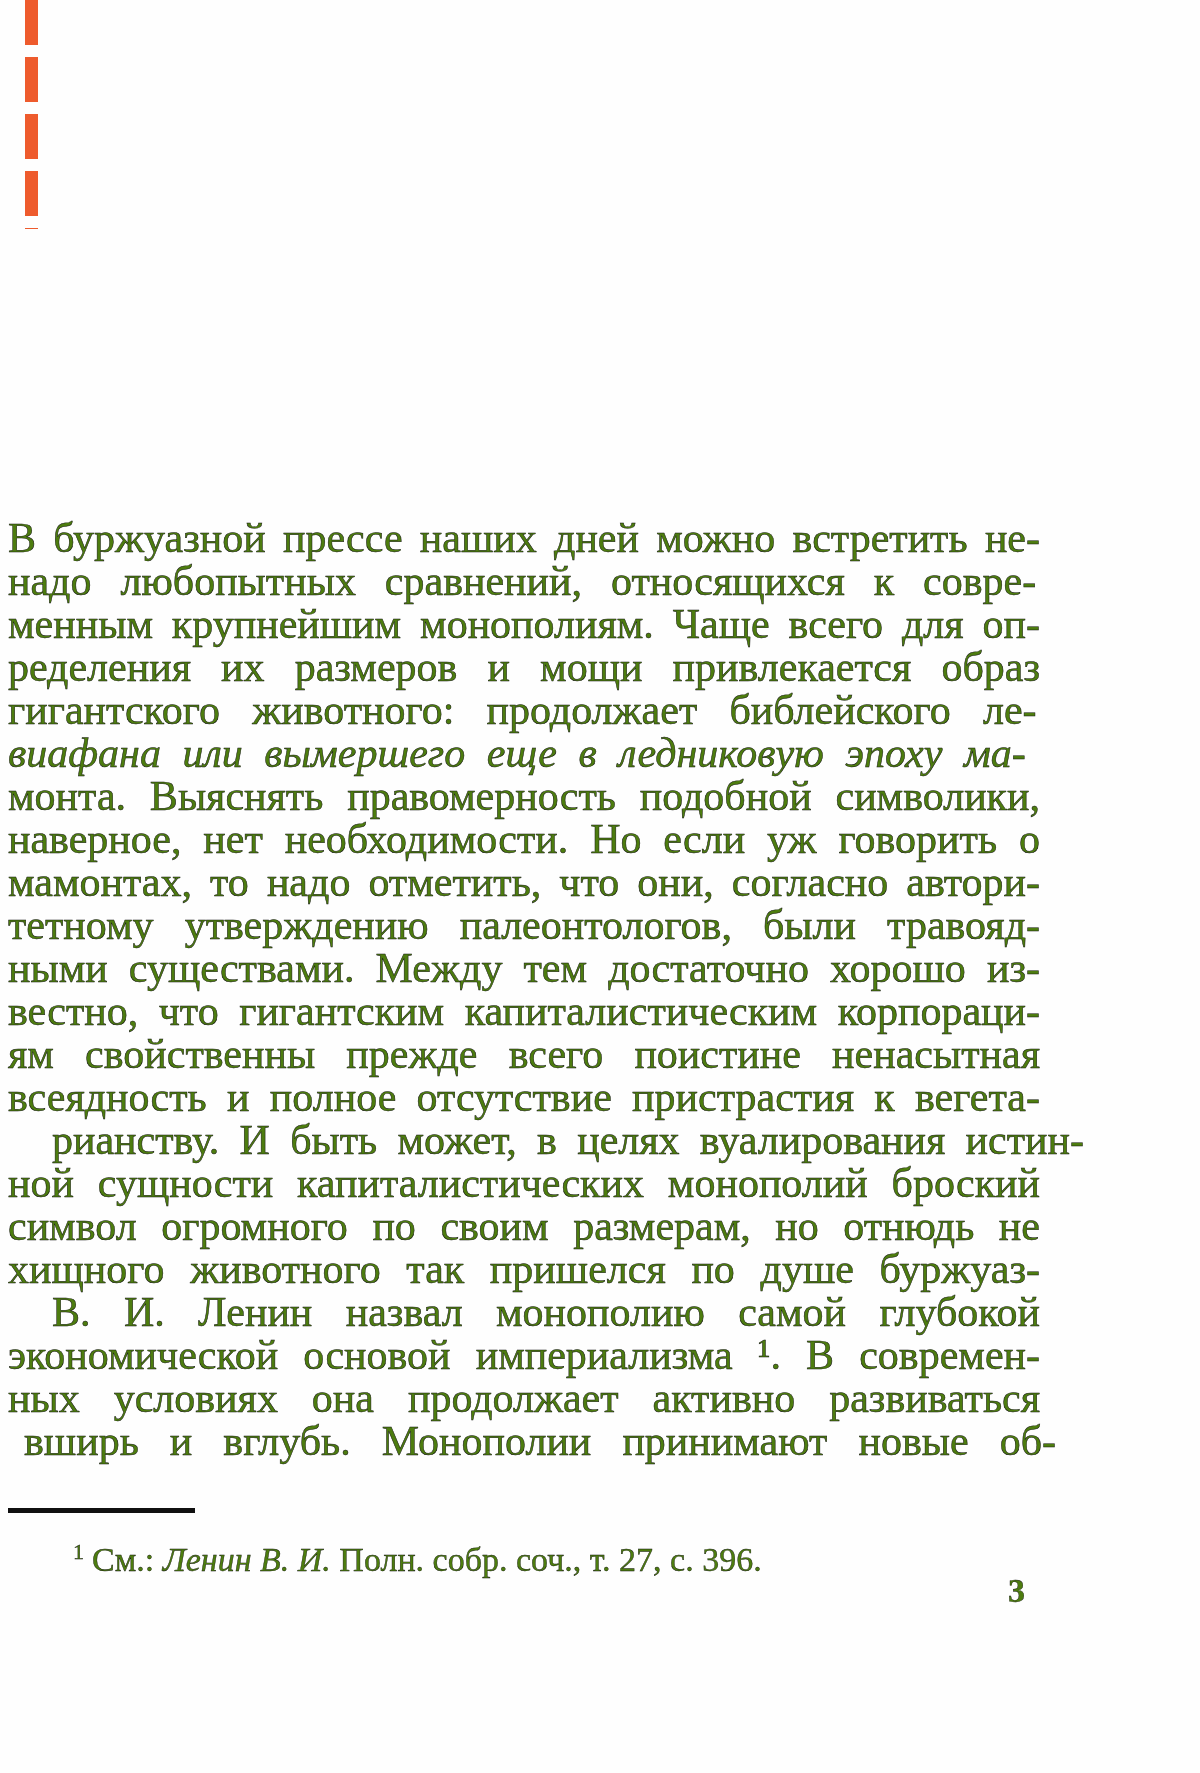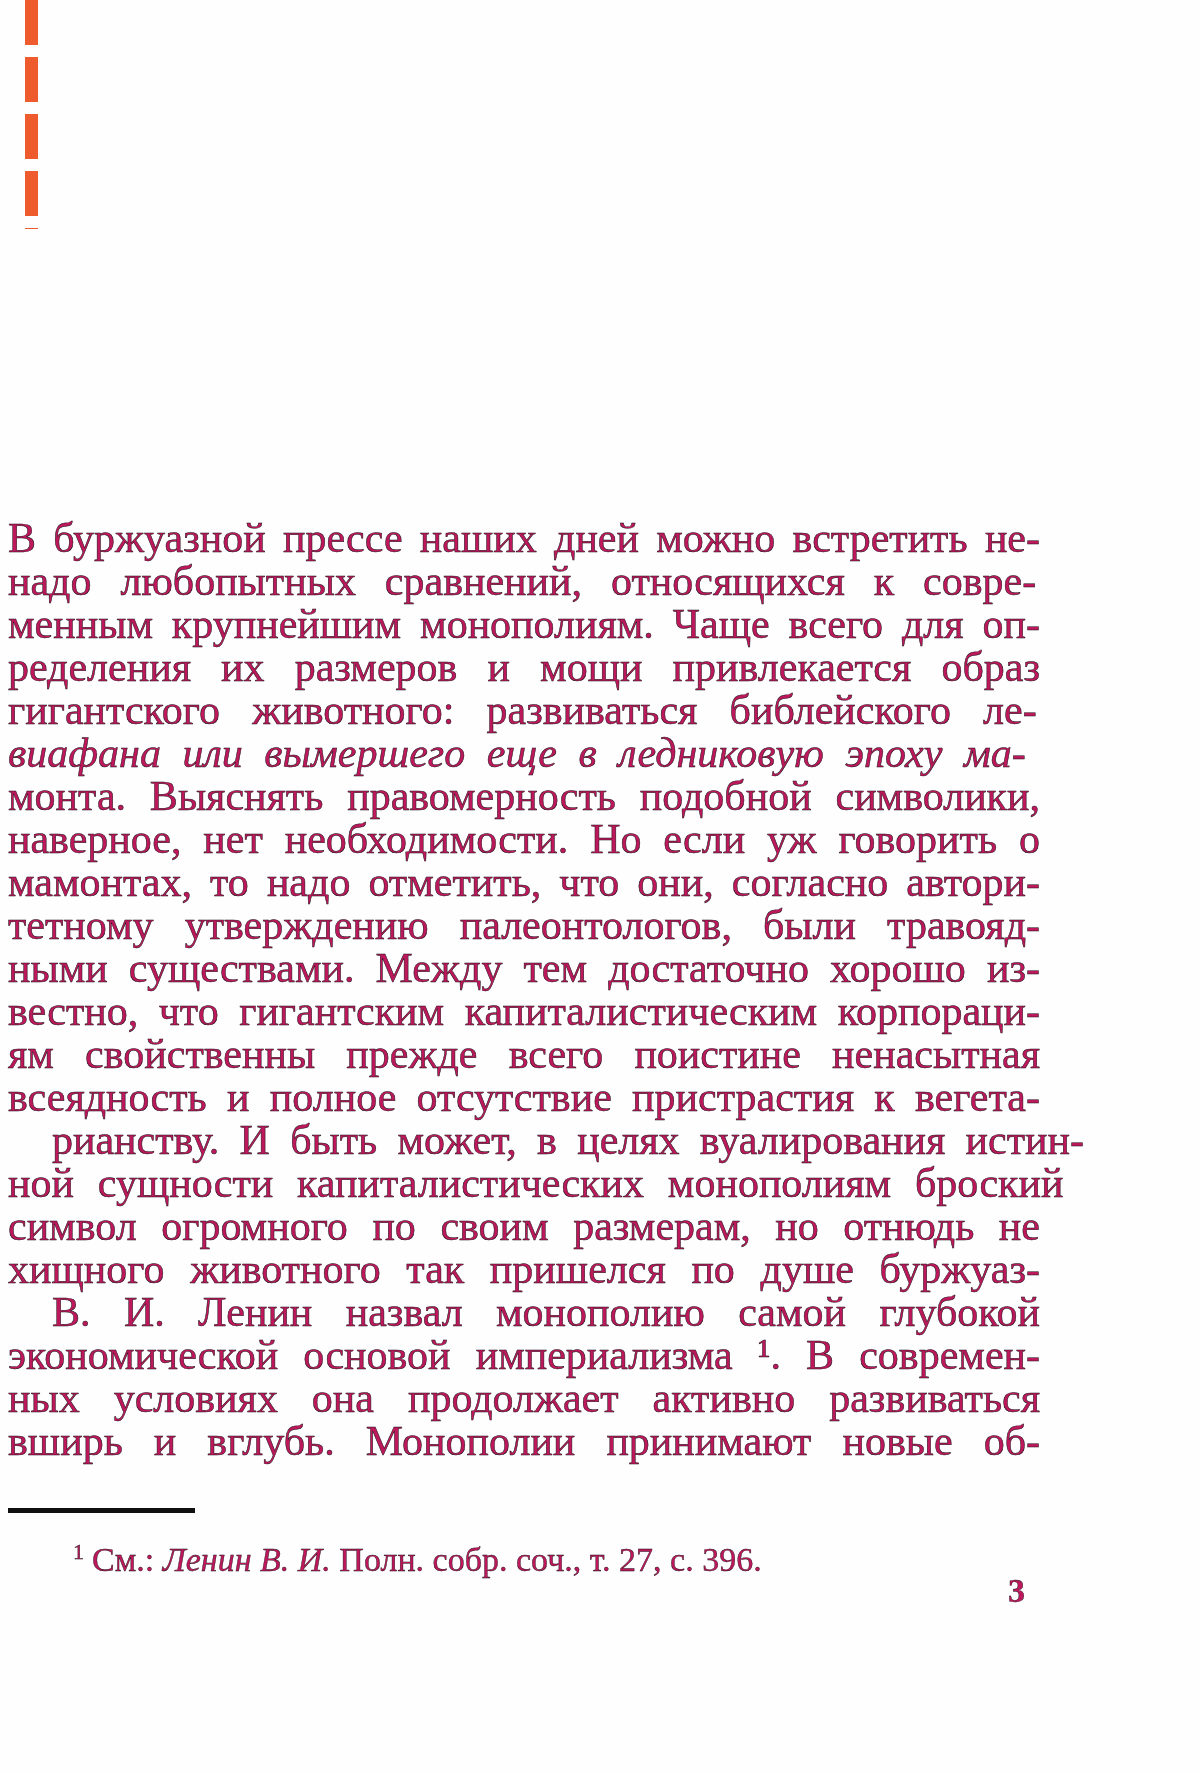--- a/index.html
+++ b/index.html
@@ -3,21 +3,21 @@
 <meta charset="utf-8">
 <style>
   html, body { margin: 0; padding: 0; background: #ffffff; }
   .page {
     position: relative;
     width: 1200px;
     height: 1773px;
     background: #fefefe;
     overflow: hidden;
     font-family: "Liberation Serif", serif;
-    color: #be185d;
+    color: #4d7c0f;
   }
   .margin-mark {
     position: absolute;
     left: 25px;
     top: 0;
     width: 13px;
     height: 229px;
   }
   .text-block {
     position: absolute;
@@ -72,38 +72,38 @@
 <body>
 
 <div class="page">
   <div class="margin-mark" id="margin-mark" style="background: repeating-linear-gradient(rgb(238, 91, 45) 0px, rgb(238, 91, 45) 45px, rgba(0, 0, 0, 0) 45px, rgba(0, 0, 0, 0) 57px);"></div>
 
   <div class="text-block" id="text-block">
       <div class="line"><span style="word-spacing: 6.76339px; letter-spacing: 0px;">В буржуазной прессе наших дней можно встретить не-</span></div>
       <div class="line"><span style="word-spacing: 18.4531px; letter-spacing: 0px;">надо любопытных сравнений, относящихся к совре-</span></div>
       <div class="line"><span style="word-spacing: 8.38281px; letter-spacing: 0px;">менным крупнейшим монополиям. Чаще всего для оп-</span></div>
       <div class="line"><span style="word-spacing: 19.612px; letter-spacing: 0px;">ределения их размеров и мощи привлекается образ</span></div>
-      <div class="line"><span style="word-spacing: 21.6797px; letter-spacing: 0px;">гигантского животного: развиваться библейского ле-</span></div>
+      <div class="line"><span style="word-spacing: 21.6797px; letter-spacing: 0px;">гигантского животного: продолжает библейского ле-</span></div>
       <div class="line"><span style="word-spacing: 11.0826px; letter-spacing: 0px; font-style: italic;">виафана или вымершего еще в ледниковую эпоху ма-</span></div>
       <div class="line"><span style="word-spacing: 13.3047px; letter-spacing: 0px;">монта. Выяснять правомерность подобной символики,</span></div>
       <div class="line"><span style="word-spacing: 11.3929px; letter-spacing: 0px;">наверное, нет необходимости. Но если уж говорить о</span></div>
       <div class="line"><span style="word-spacing: 7.54688px; letter-spacing: 0px;">мамонтах, то надо отметить, что они, согласно автори-</span></div>
       <div class="line"><span style="word-spacing: 20.5547px; letter-spacing: 0px;">тетному утверждению палеонтологов, были травояд-</span></div>
       <div class="line"><span style="word-spacing: 10.612px; letter-spacing: 0px;">ными существами. Между тем достаточно хорошо из-</span></div>
       <div class="line"><span style="word-spacing: 9.99219px; letter-spacing: 0px;">вестно, что гигантским капиталистическим корпораци-</span></div>
       <div class="line"><span style="word-spacing: 20.6812px; letter-spacing: 0px;">ям свойственны прежде всего поистине ненасытная</span></div>
       <div class="line"><span style="word-spacing: 9.78646px; letter-spacing: 0px;">всеядность и полное отсутствие пристрастия к вегета-</span></div>
       <div class="line"><span style="word-spacing: 9.76116px; letter-spacing: 0px; margin-left: 44px;">рианству. И быть может, в целях вуалирования истин-</span></div>
-      <div class="line"><span style="word-spacing: 13.3438px; letter-spacing: 0px;">ной сущности капиталистических монополиям броский</span></div>
+      <div class="line"><span style="word-spacing: 13.3438px; letter-spacing: 0px;">ной сущности капиталистических монополий броский</span></div>
       <div class="line"><span style="word-spacing: 14.0357px; letter-spacing: 0px;">символ огромного по своим размерам, но отнюдь не</span></div>
       <div class="line"><span style="word-spacing: 15.1615px; letter-spacing: 0px;">хищного животного так пришелся по душе буржуаз-</span></div>
       <div class="line indent"><span style="word-spacing: 22.862px; letter-spacing: 0px;">В. И. Ленин назвал монополию самой глубокой</span></div>
       <div class="line"><span style="word-spacing: 14.6312px; letter-spacing: 0px;">экономической основой империализма ¹. В современ-</span></div>
       <div class="line"><span style="word-spacing: 23.4563px; letter-spacing: 0px;">ных условиях она продолжает активно развиваться</span></div>
-      <div class="line"><span style="word-spacing: 20.5339px; letter-spacing: 0px;">вширь и вглубь. Монополии принимают новые об-</span></div>
+      <div class="line"><span style="word-spacing: 20.5339px; letter-spacing: 0px; margin-left: 16px;">вширь и вглубь. Монополии принимают новые об-</span></div>
     </div>
 
   <div class="footnote-rule"></div>
 
   <div class="footnote">
     <sup>1</sup><span>См.: </span><span class="it">Ленин В. И.</span><span> Полн. собр. соч., т. 27, с. 396.</span>
   </div>
 
   <div class="page-number">3</div>
 </div>

